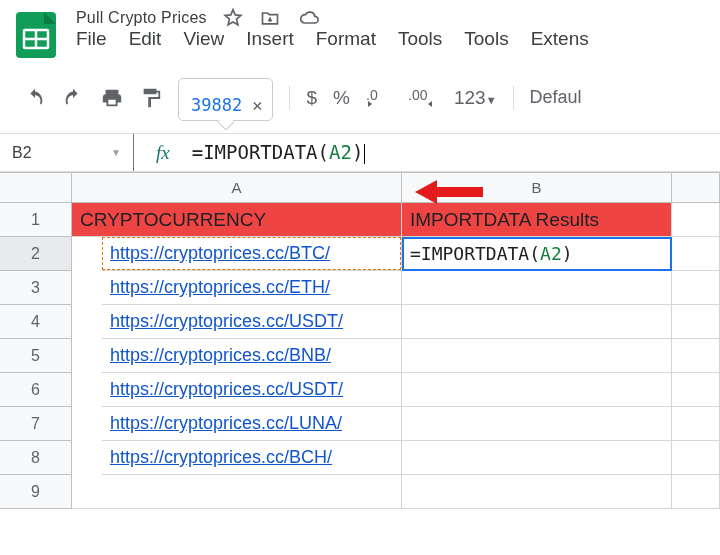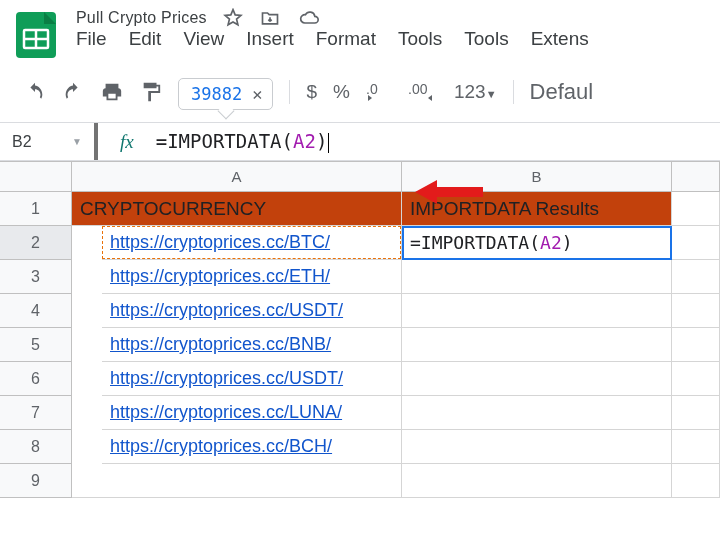--- a/index.html
+++ b/index.html
@@ -13,46 +13,46 @@
   .doc-title { font-size: 16px; color: #3c4043; letter-spacing: .2px; }
   .title-icon { color: #5f6368; }
   .menubar { display: flex; gap: 22px; margin-top: 0; }
   .menu-item { font-size: 19px; color: #3c4043; cursor: pointer; }
 
   
   .toolbar { display: flex; align-items: center; gap: 16px; padding: 14px 10px 12px 24px; border-bottom: 1px solid #dadce0; position: relative; }
   .tool { color: #5f6368; cursor: pointer; display: inline-flex; align-items: center; }
   .vdiv { width: 1px; height: 24px; background: #dadce0; }
   .fmt-chip-wrap { position: relative; padding-top: 4px; }
-  .fmt-chip { display: inline-flex; align-items: center; gap: 10px; border: 1px solid #c9ccd0; border-radius: 5px; padding: 5px 10px 5px 12px; font-family: Consolas, monospace; font-size: 17px; color: #1a73e8; background: #fff; }
+  .fmt-chip { display: inline-flex; align-items: center; gap: 10px; border: 1px solid #c9ccd0; border-radius: 5px; padding: 16px 10px 5px 12px; font-family: Consolas, monospace; font-size: 17px; color: #1a73e8; background: #fff; }
   .fmt-chip-close { color: #5f6368; font-size: 17px; cursor: pointer; }
   .fmt-chip-caret { position: absolute; bottom: -7px; left: 50%; transform: translateX(-50%) rotate(45deg); width: 12px; height: 12px; background: #fff; border-right: 1px solid #c9ccd0; border-bottom: 1px solid #c9ccd0; }
   .num-fmt { font-family: Arial; font-size: 19px; color: #5f6368; cursor: pointer; }
-  .fontname { font-size: 22px; color: #5f6368; }
+  .fontname { font-size: 18px; color: #5f6368; }
 
   
   .fxbar { display: flex; align-items: center; border-bottom: 1px solid #dadce0; height: 38px; position: relative; }
-  .namebox { width: 98px; padding: 0 12px; font-size: 16px; color: #3c4043; border-right: 4px solid #737373; height: 100%; display: flex; align-items: center; justify-content: space-between; }
+  .namebox { width: 134px; padding: 0 12px; font-size: 16px; color: #3c4043; border-right: 1px solid #737373; height: 100%; display: flex; align-items: center; justify-content: space-between; }
   .namebox-caret { color: #9aa0a6; font-size: 10px; }
   .fx-label { font-family: "Times New Roman", serif; font-style: italic; font-size: 19px; color: #0f766e; padding: 0 22px 0 22px; }
   .fx-input { flex: 1; font-family: Consolas, monospace; font-size: 19px; position: relative; }
-  .cellref { color: #a21caf; }
+  .cellref { color: #15803d; }
   .cursor-caret { display: inline-block; width: 1px; height: 20px; background: #000; vertical-align: middle; margin-left: 1px; }
 
   
   .red-arrow { position: absolute; left: 415px; top: 174px; pointer-events: none; }
 
   
   .grid { display: grid; grid-template-columns: 72px 330px 270px 48px; border-top: 1px solid #c0c0c0; }
   .hdr { background: #f8f9fa; border-right: 1px solid #c0c0c0; border-bottom: 1px solid #c0c0c0; text-align: center; font-size: 15px; color: #5f6368; height: 30px; line-height: 30px; }
   .corner { background: #f8f9fa; border-right: 1px solid #c0c0c0; border-bottom: 1px solid #c0c0c0; }
   .rowhdr { background: #f8f9fa; border-right: 1px solid #c0c0c0; border-bottom: 1px solid #c0c0c0; text-align: center; font-size: 16px; color: #5f6368; display: flex; align-items: center; justify-content: center; }
   .rowhdr.sel { background: #e8eaed; }
   .cell { border-right: 1px solid #d5d5d5; border-bottom: 1px solid #d5d5d5; padding: 4px 8px; font-size: 18px; height: 34px; display: flex; align-items: center; overflow: hidden; white-space: nowrap; }
-  .cell.header-yellow { background: #c2410c; font-weight: 400; font-size: 19px; }
+  .cell.header-yellow { background: #ef4444; font-weight: 400; font-size: 19px; }
   .cell.link { color: #1155cc; text-decoration: underline; cursor: pointer; margin-left: 30px; }
   .cell.active { outline: 2px solid #1a73e8; outline-offset: -2px; z-index: 2; position: relative; font-family: Consolas, monospace; font-size: 18px; }
   .row2-copy { position: relative; }
   .row2-copy::after { content: ""; position: absolute; inset: 0; border: 1px dashed #e8710a; pointer-events: none; }
 
   svg { display: block; }
 </style>
 </head>
 <body>
 

